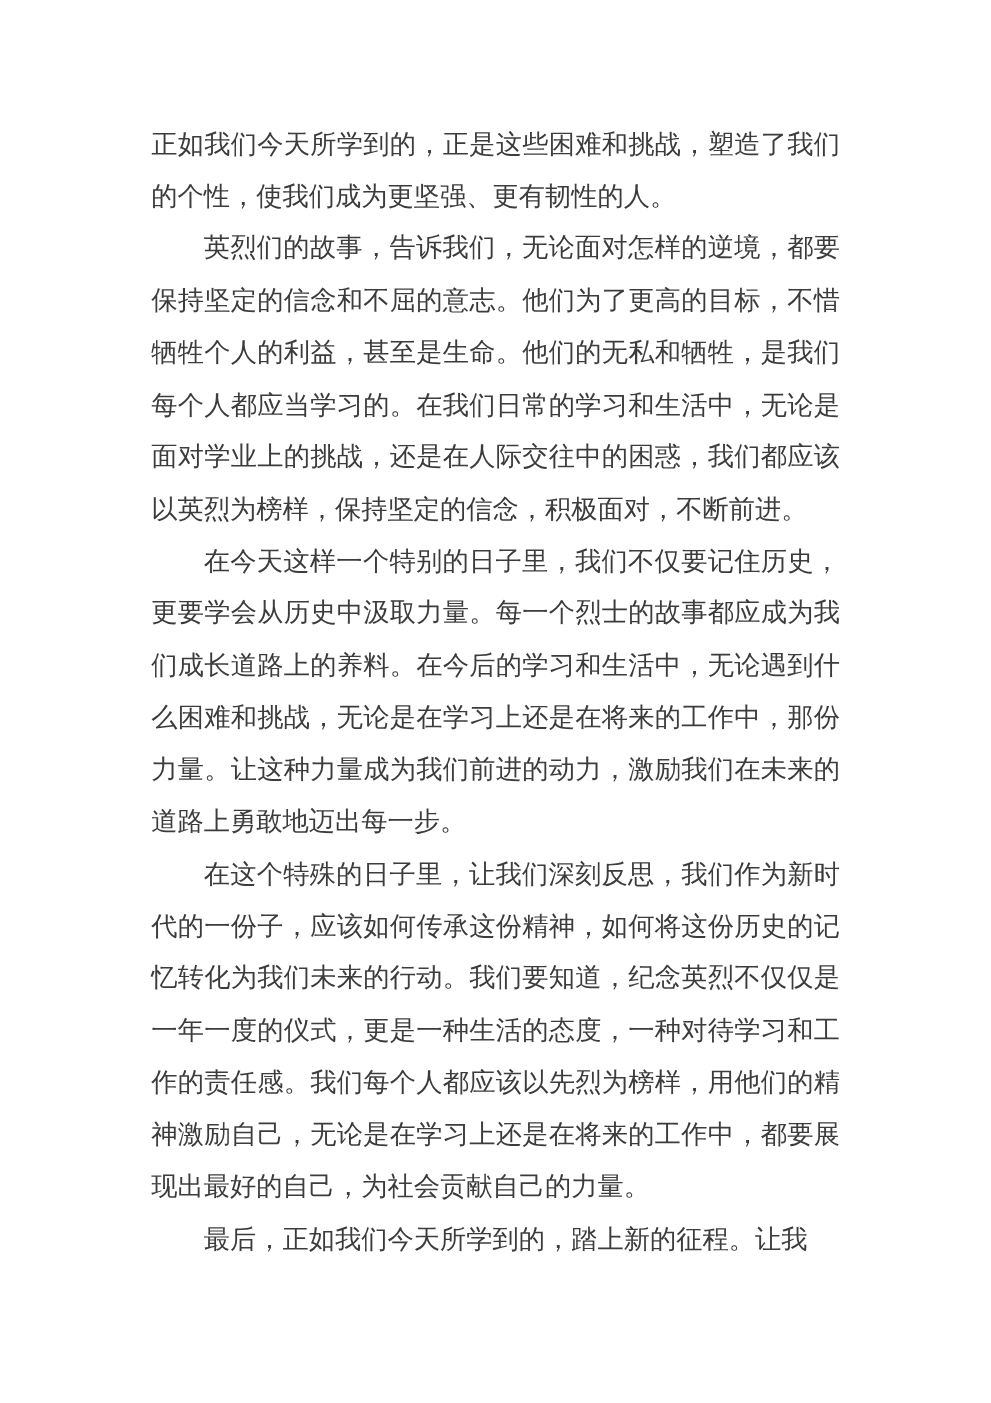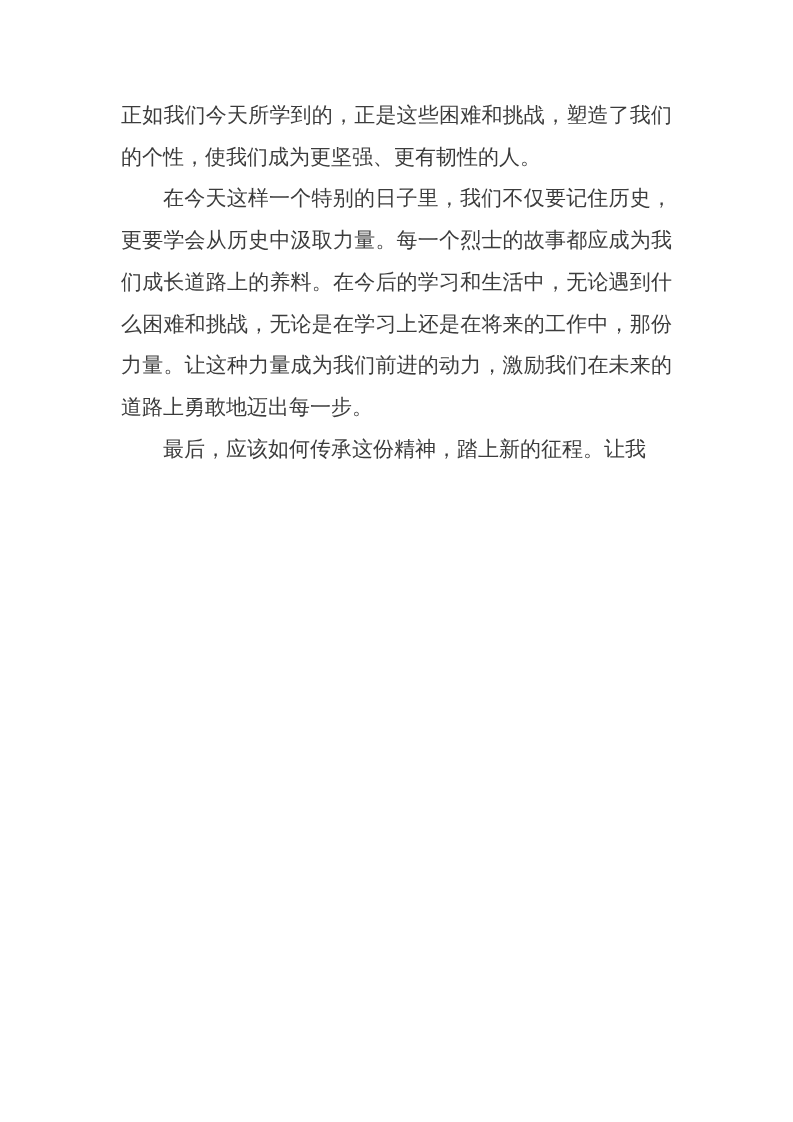--- a/index.html
+++ b/index.html
@@ -34,16 +34,18 @@
   .para.indent {
     text-indent: 2em;
   }
 </style>
 </head>
 <body>
 
 <div class="page">
   <div class="doc-body">
     <p class="para">正如我们今天所学到的，正是这些困难和挑战，塑造了我们的个性，使我们成为更坚强、更有韧性的人。</p>
+    <p class="para indent">英烈们的故事，告诉我们，无论面对怎样的逆境，都要保持坚定的信念和不屈的意志。他们为了更高的目标，不惜牺牲个人的利益，甚至是生命。他们的无私和牺牲，是我们每个人都应当学习的。在我们日常的学习和生活中，无论是面对学业上的挑战，还是在人际交往中的困惑，我们都应该以英烈为榜样，保持坚定的信念，积极面对，不断前进。</p>
     <p class="para indent">在今天这样一个特别的日子里，我们不仅要记住历史，更要学会从历史中汲取力量。每一个烈士的故事都应成为我们成长道路上的养料。在今后的学习和生活中，无论遇到什么困难和挑战，无论是在学习上还是在将来的工作中，那份力量。让这种力量成为我们前进的动力，激励我们在未来的道路上勇敢地迈出每一步。</p>
-    <p class="para indent">最后，应该如何传承这份精神，踏上新的征程。让我</p>
+    <p class="para indent">在这个特殊的日子里，让我们深刻反思，我们作为新时代的一份子，应该如何传承这份精神，如何将这份历史的记忆转化为我们未来的行动。我们要知道，纪念英烈不仅仅是一年一度的仪式，更是一种生活的态度，一种对待学习和工作的责任感。我们每个人都应该以先烈为榜样，用他们的精神激励自己，无论是在学习上还是在将来的工作中，都要展现出最好的自己，为社会贡献自己的力量。</p>
+    <p class="para indent">最后，正如我们今天所学到的，踏上新的征程。让我</p>
   </div>
 </div>
 
 </body></html>

